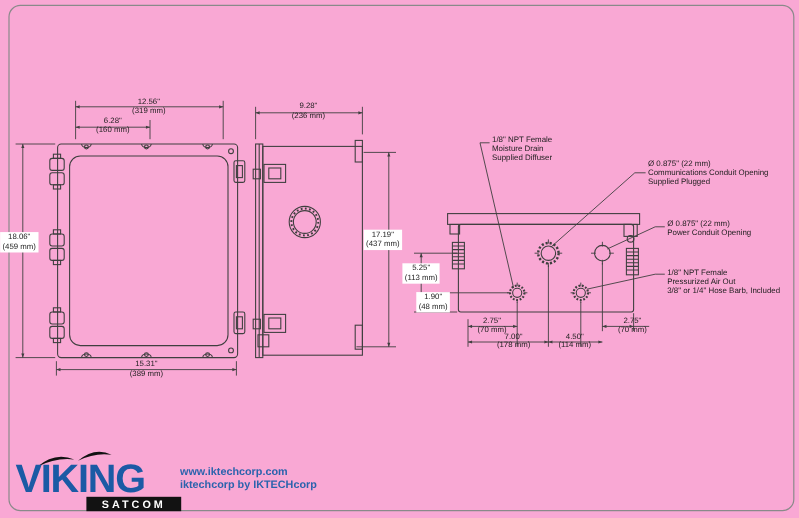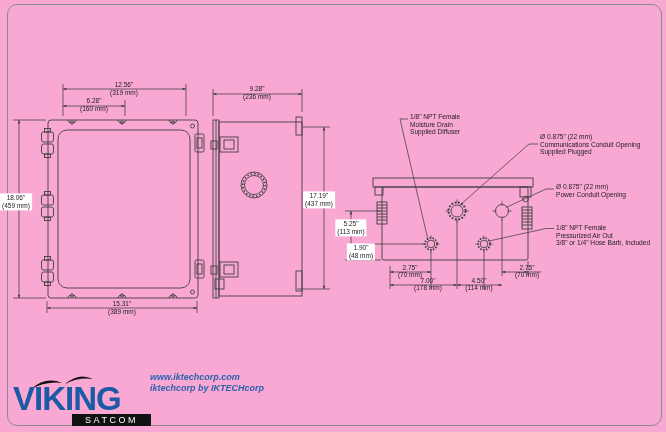--- a/index.html
+++ b/index.html
@@ -24,25 +24,25 @@
   }
   
   .logo-viking{
     position:absolute;left:13px;top:382px;
     font-size:33px;line-height:33px;font-weight:bold;
     color:#1b5aa5;letter-spacing:-1px;
   }
   .logo-satcom{
     position:absolute;left:72px;top:414px;width:79px;height:12px;
     background:#121212;color:#fff;font-size:9px;line-height:12px;
-    font-weight:normal;letter-spacing:2.5px;text-align:center;
+    font-weight:bold;letter-spacing:2.5px;text-align:center;
   }
   .weblines{
-    position:absolute;left:150px;top:372px;
-    font-size:9px;line-height:11px;font-weight:bold;color:#2b63ad;font-style:italic;
+    position:absolute;left:150px;top:388px;
+    font-size:9px;line-height:11px;font-weight:bold;color:#2b63ad;
   }
 </style>
 </head>
 <body>
 
 <div class="stage">
   <div class="frame"></div>
 
   <svg class="drawing" width="666" height="432" viewBox="0 0 666 432" fill="none" stroke="#3f3f3f" stroke-width="0.9">
     <defs>

